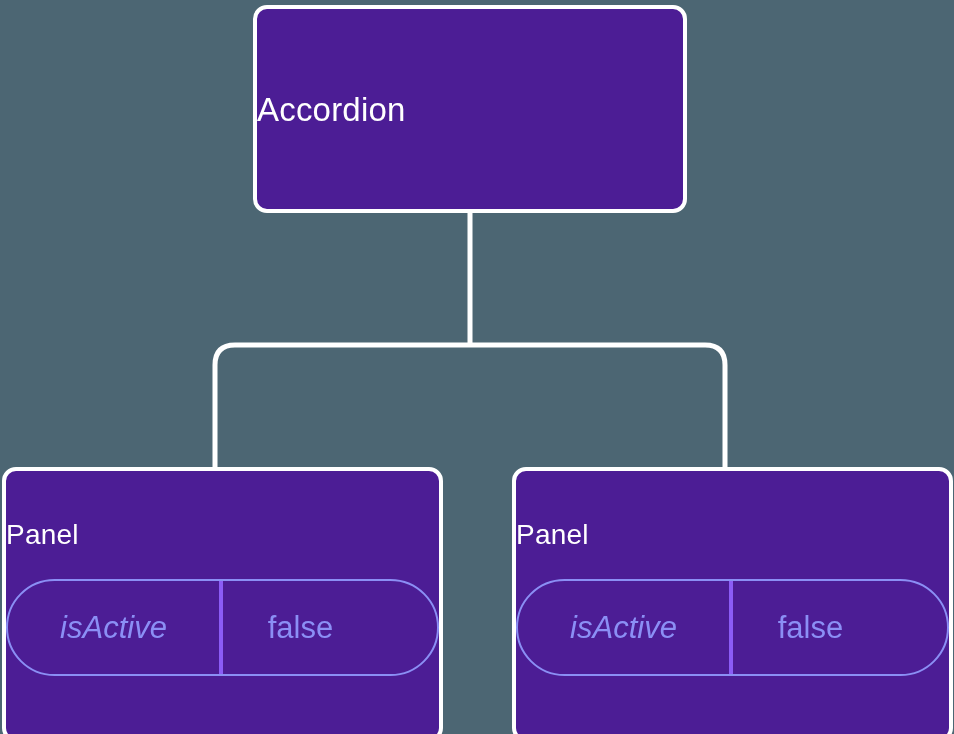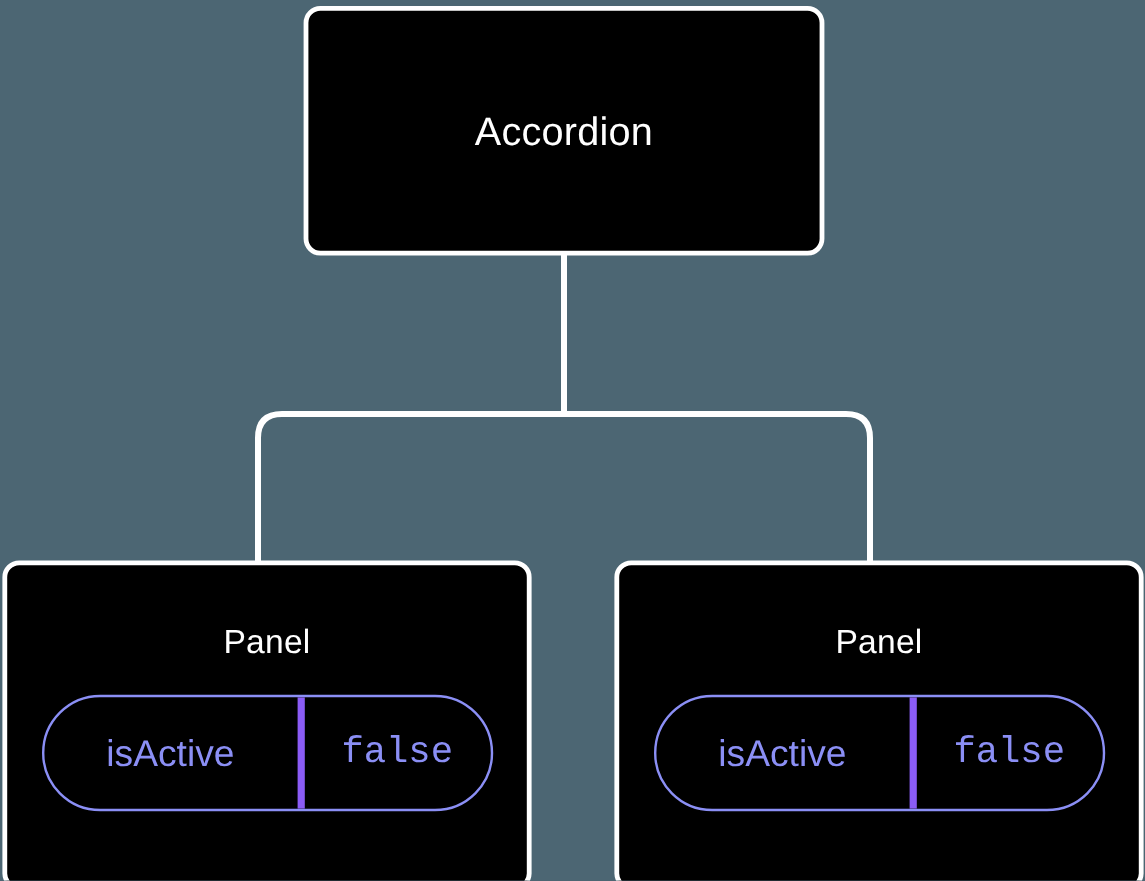--- a/index.html
+++ b/index.html
@@ -29,26 +29,25 @@
     top: 0;
     width: 954px;
     height: 734px;
     pointer-events: none;
   }
 
   
   .node {
     position: absolute;
     box-sizing: border-box;
-    background: #000000;
+    background: #4c1d95;
     border: 4px solid #ffffff;
     border-radius: 14px;
     display: flex;
     flex-direction: column;
-    align-items: center;
   }
 
   
   .node.root {
     left: 253px;
     top: 5px;
     width: 434px;
     height: 208px;
     justify-content: center;
   }
@@ -93,25 +92,25 @@
     align-items: center;
     justify-content: center;
     color: #8b8ff5;
     font-size: 31px;
     font-weight: 400;
     line-height: 1;
     white-space: nowrap;
   }
   .pill-cell.key {
     width: 211px;
-    border-right: 6px solid #8b5cf6;
+    border-right: 4px solid #8b5cf6;
+    font-style: italic;
   }
   .pill-cell.value {
     width: 155px;
-    font-family: Liberation Mono, monospace;
   }
 </style>
 </head>
 <body>
 
 <div id="canvas">
 
   <svg id="edges" viewBox="0 0 954 734" width="954" height="734">
 
     <path d="M 470 211 L 470 345" fill="none" stroke="#ffffff" stroke-width="5" stroke-linecap="butt"></path>

